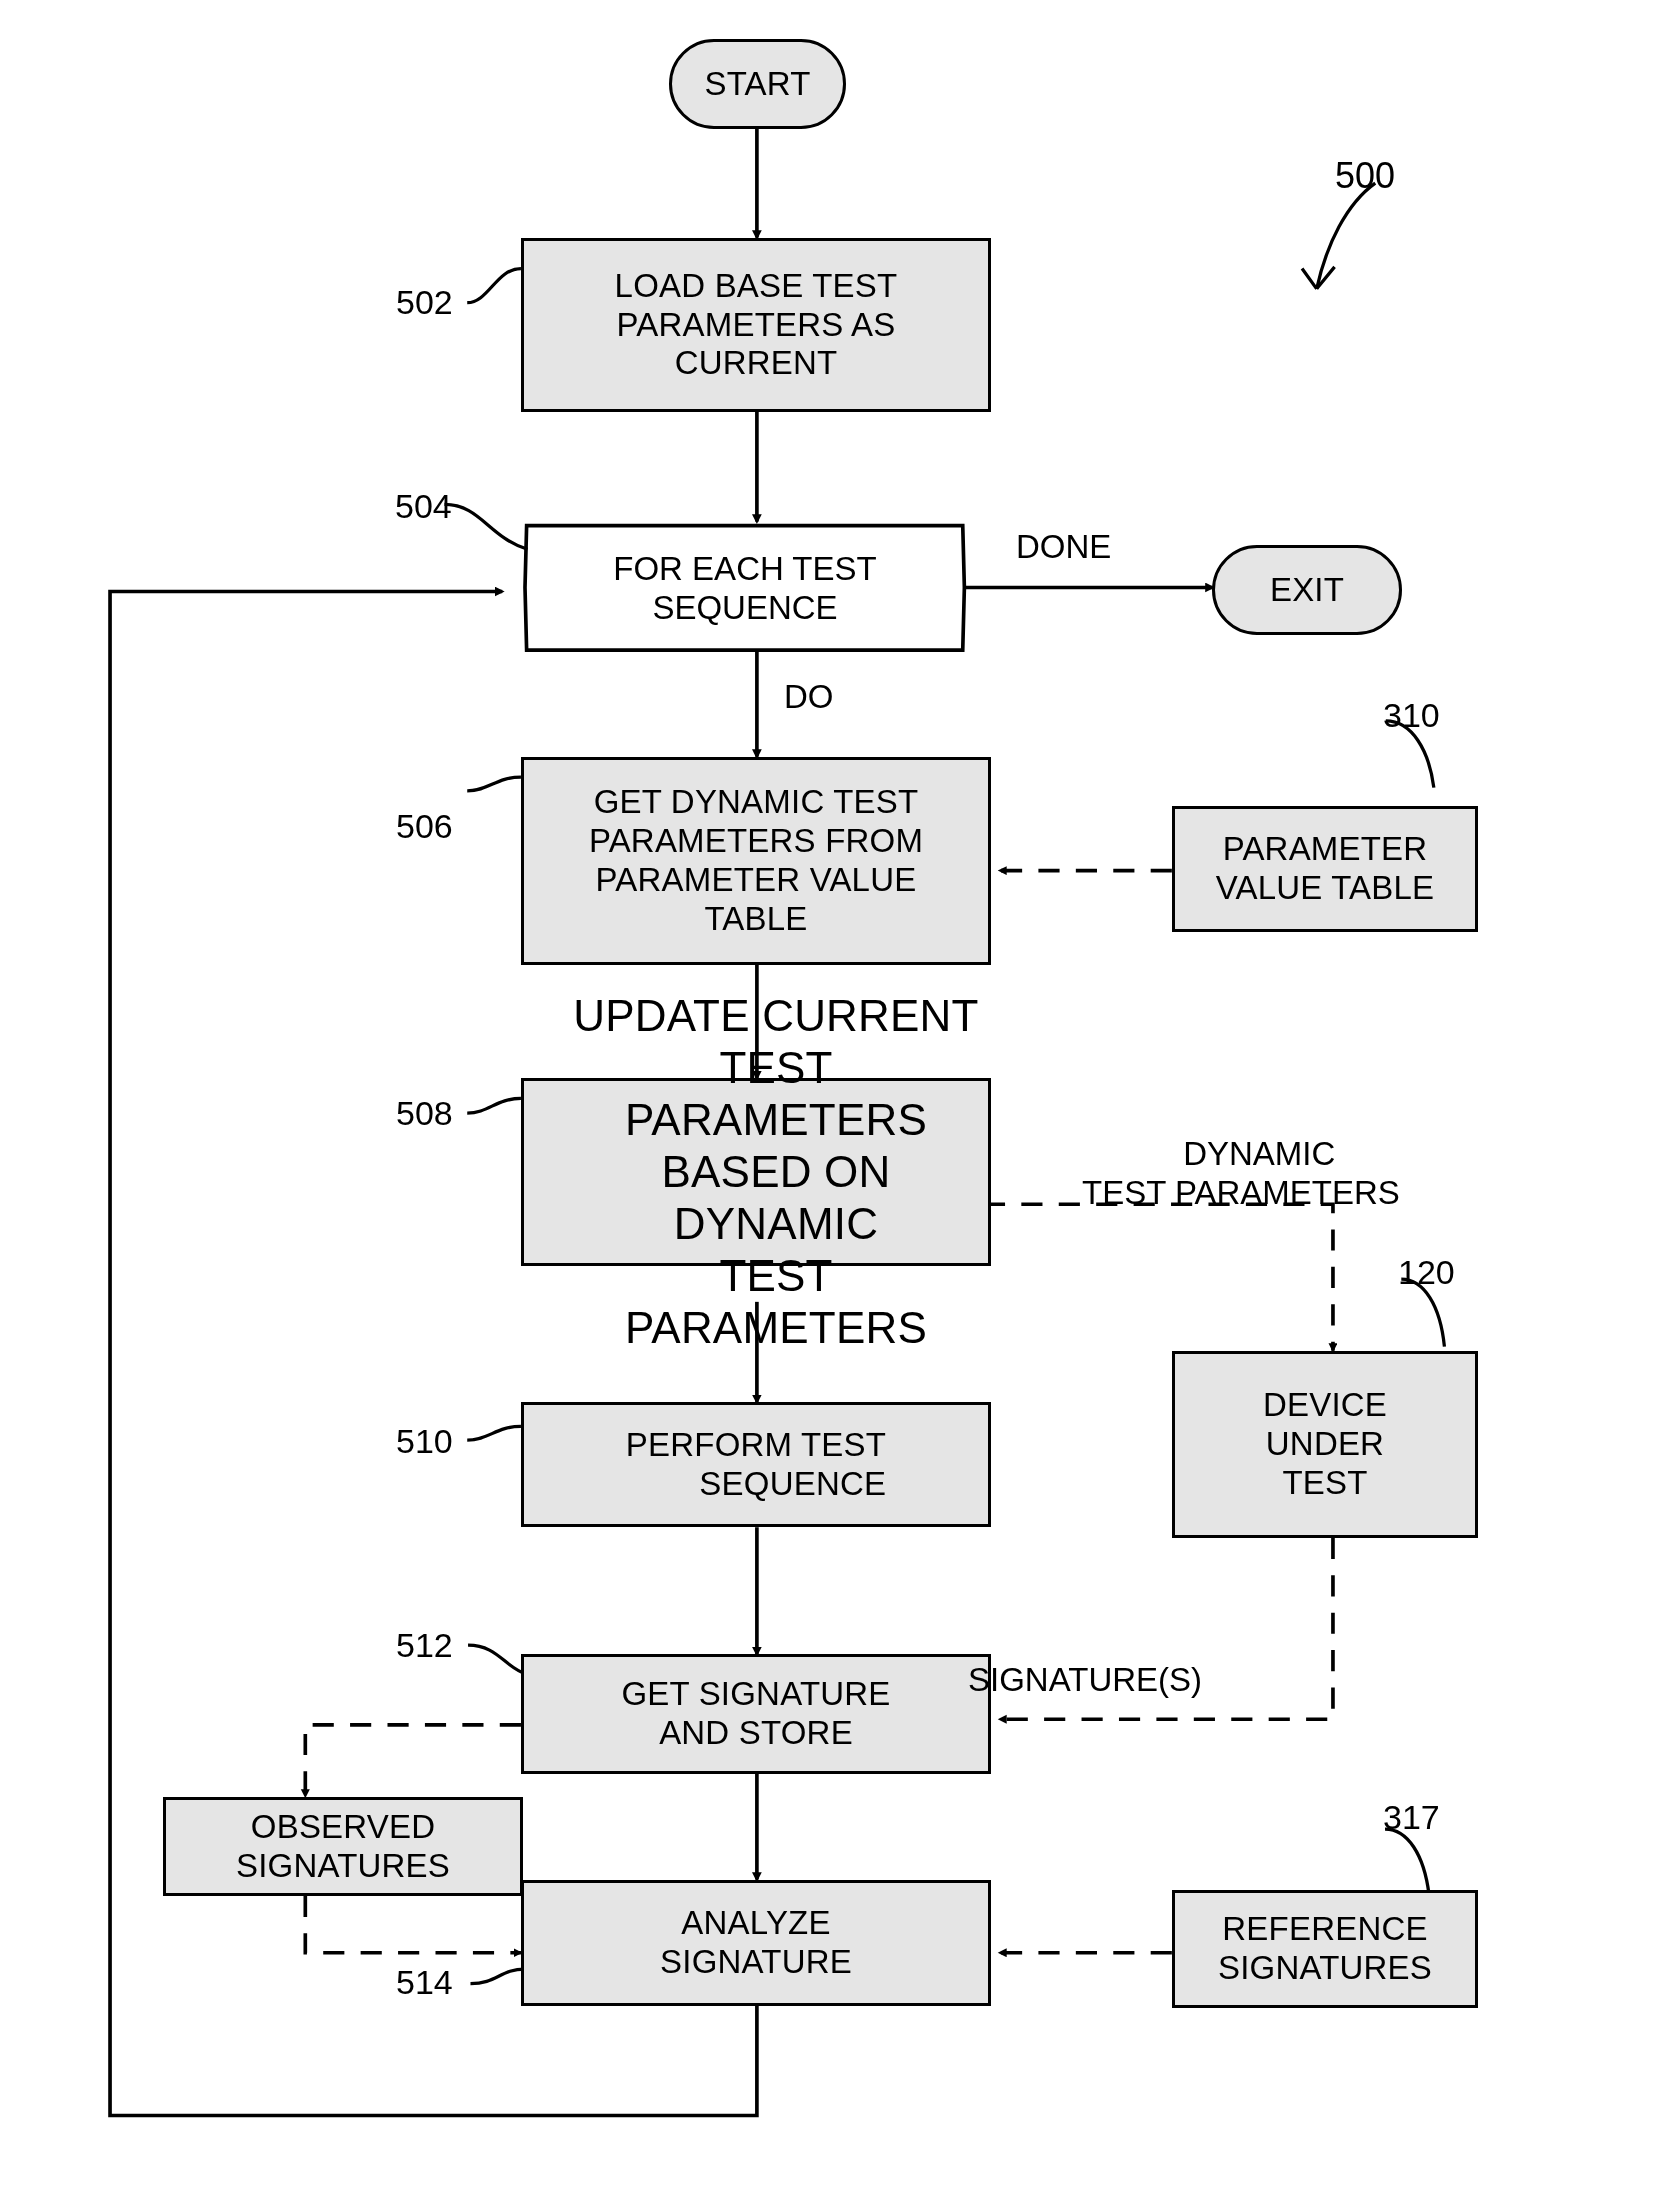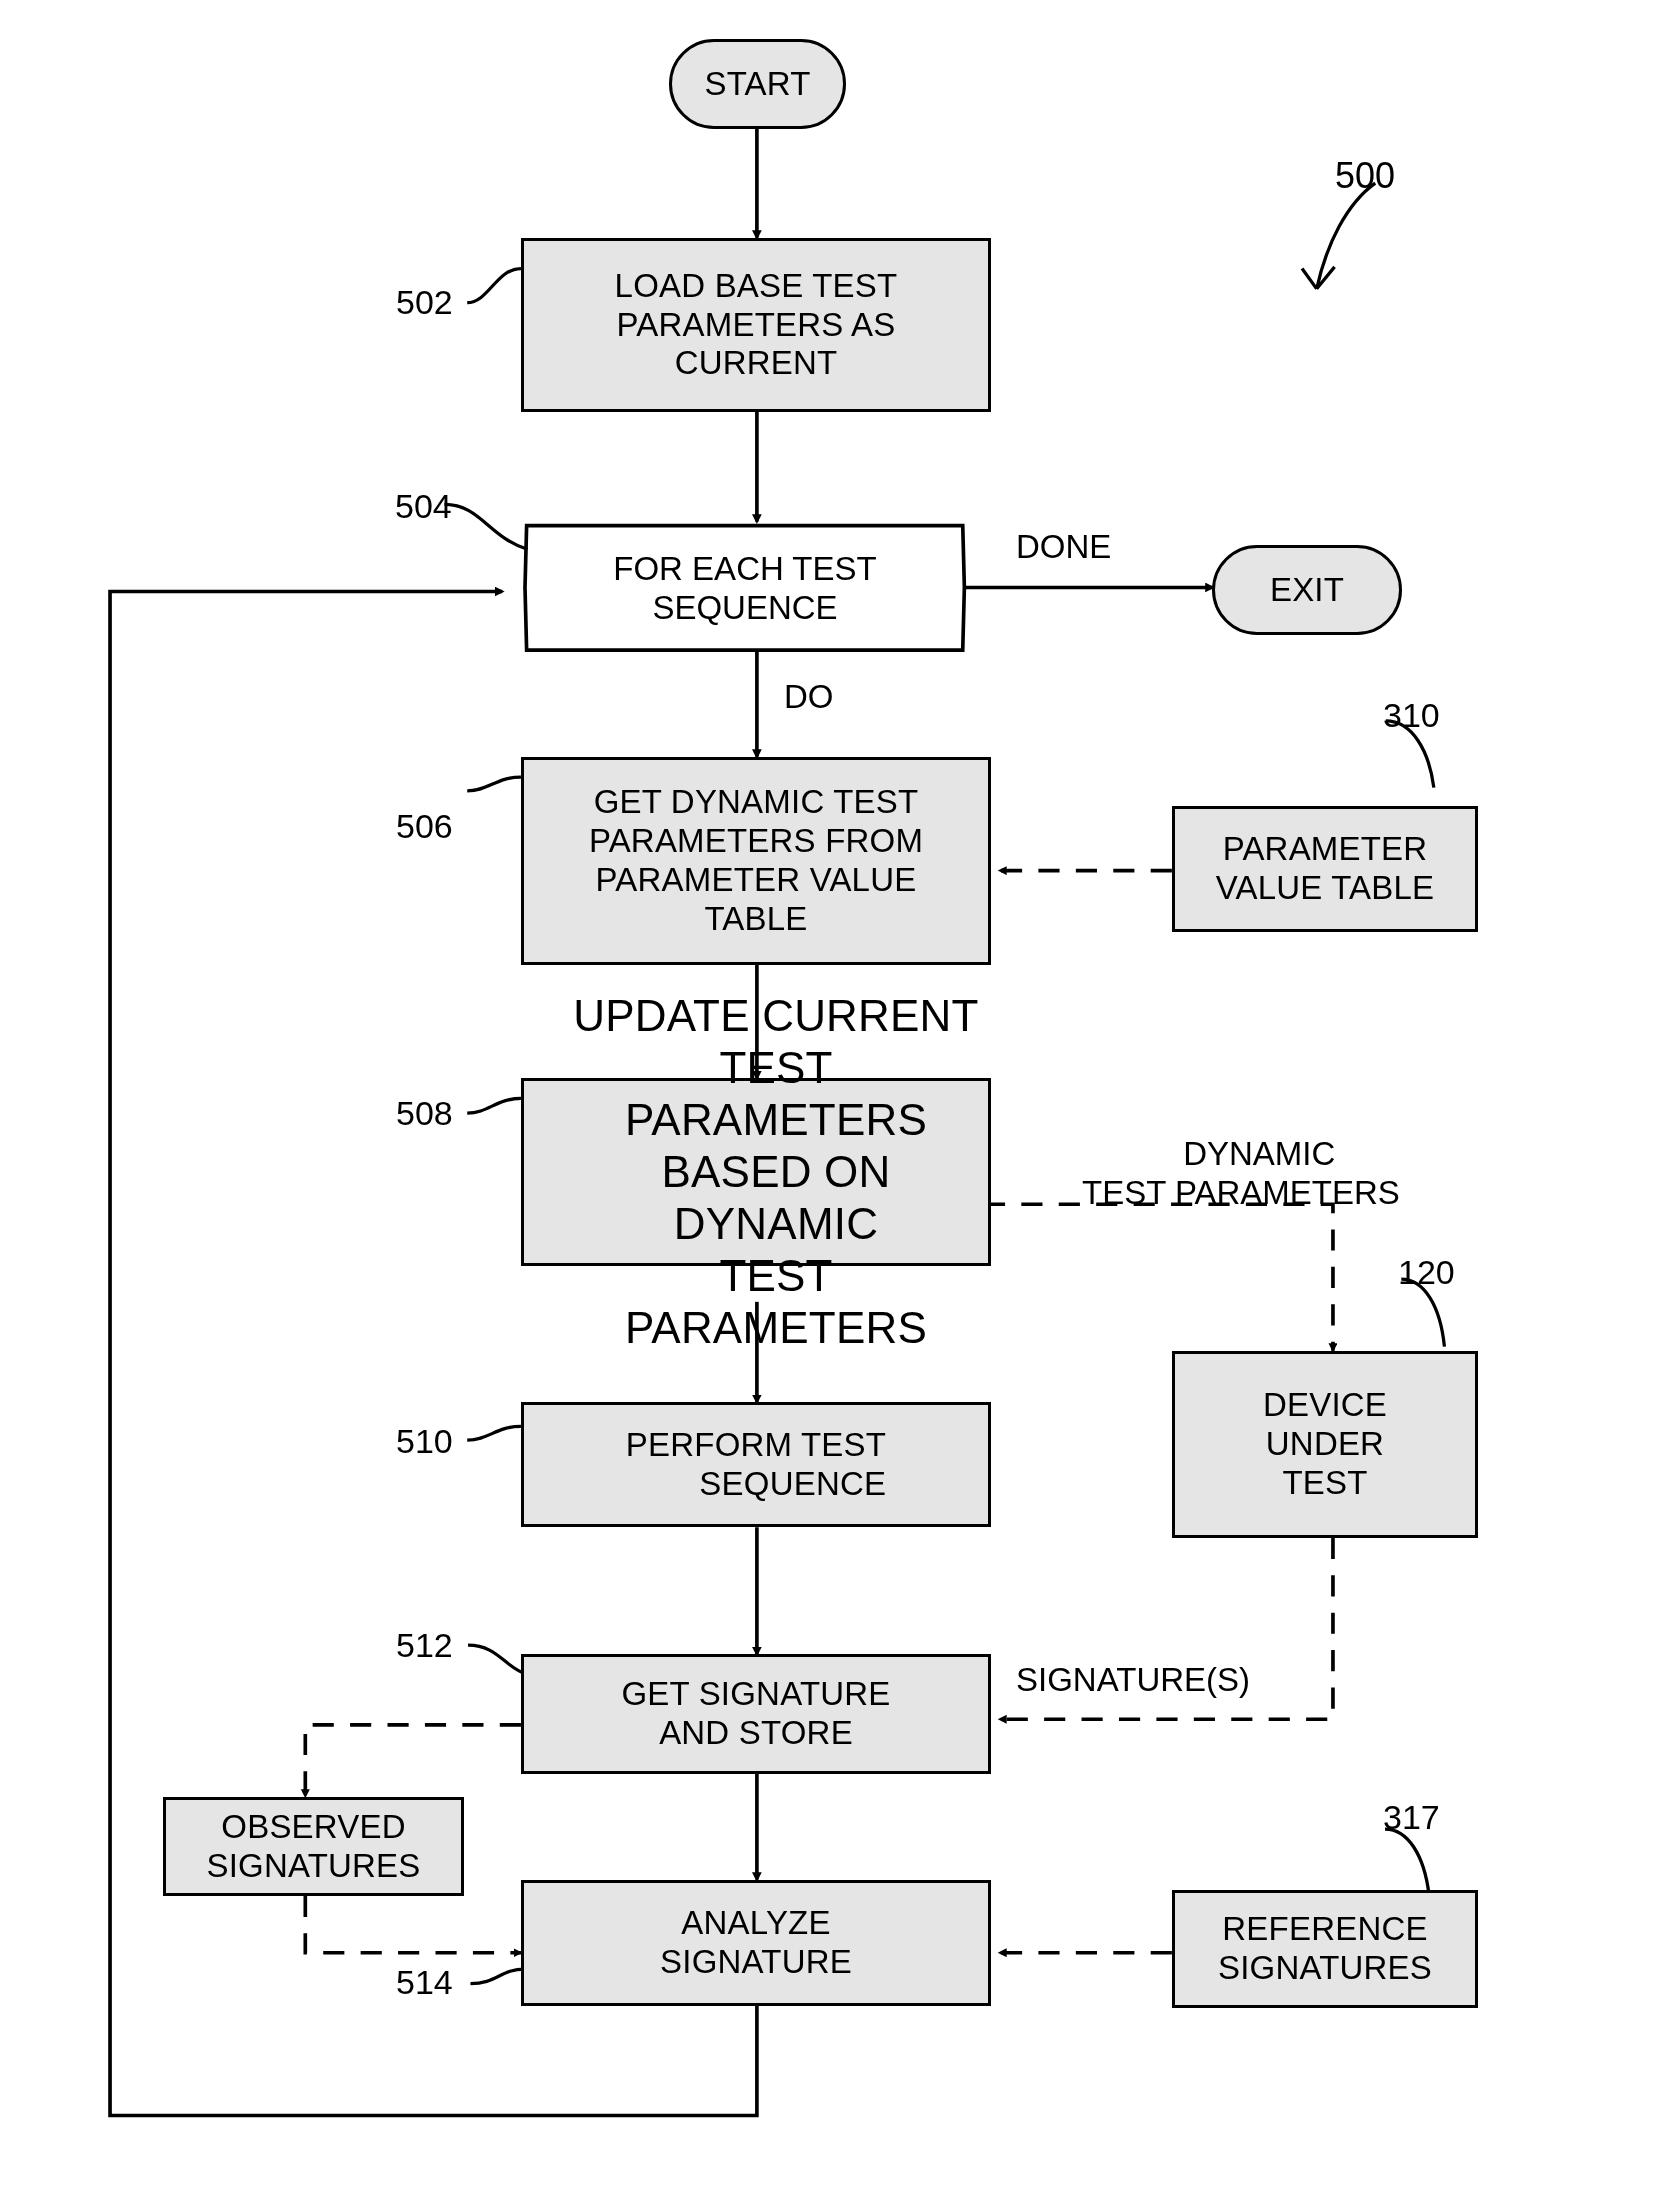--- a/index.html
+++ b/index.html
@@ -198,23 +198,23 @@
 SEQUENCE</span>
   </div>
   <div class="refnum" style="left:396px; top:1422px; font-size:34px;">510</div>
 
   <div class="node rect" style="left:521px; top:1654px; width:470px; height:120px; font-size:33px;">
     <span class="txt">GET SIGNATURE
 AND STORE</span>
   </div>
   <div class="refnum" style="left:396px; top:1626px; font-size:34px;">512</div>
 
-  <div class="lbl" style="left:1016px; top:1660px; font-size:33px;">SIGNATURE(S)</div>
-
-  <div class="node rect" style="left:163px; top:1797px; width:301px; height:99px; font-size:33px;">
+  <div class="lbl" style="left:968px; top:1660px; font-size:33px;">SIGNATURE(S)</div>
+
+  <div class="node rect" style="left:163px; top:1797px; width:360px; height:99px; font-size:33px;">
     <span class="txt">OBSERVED
 SIGNATURES</span>
   </div>
 
   <div class="node rect" style="left:521px; top:1880px; width:470px; height:126px; font-size:33px;">
     <span class="txt">ANALYZE
 SIGNATURE</span>
   </div>
   <div class="refnum" style="left:396px; top:1963px; font-size:34px;">514</div>
 

